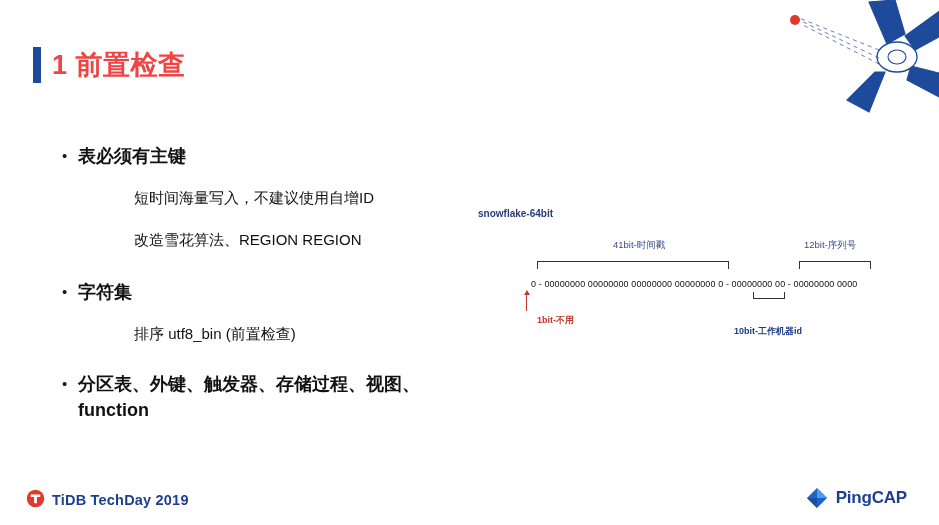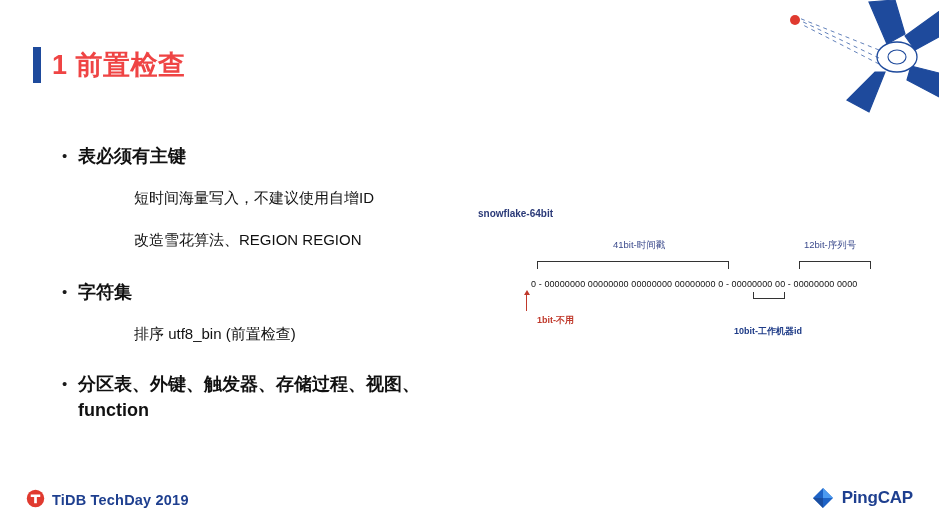--- a/index.html
+++ b/index.html
@@ -190,21 +190,21 @@
     margin-right: 7px;
   }
   .footer-text {
     font-size: 14.5px;
     font-weight: bold;
     color: #1e3f8f;
     letter-spacing: 0.2px;
   }
   .footer-right {
     position: absolute;
-    right: 26px;
+    right: 32px;
     bottom: 14px;
     display: flex;
     align-items: center;
   }
   .pingcap-text {
     font-size: 17px;
     font-weight: bold;
     color: #1e3f8f;
     letter-spacing: -0.2px;
     margin-left: 6px;

